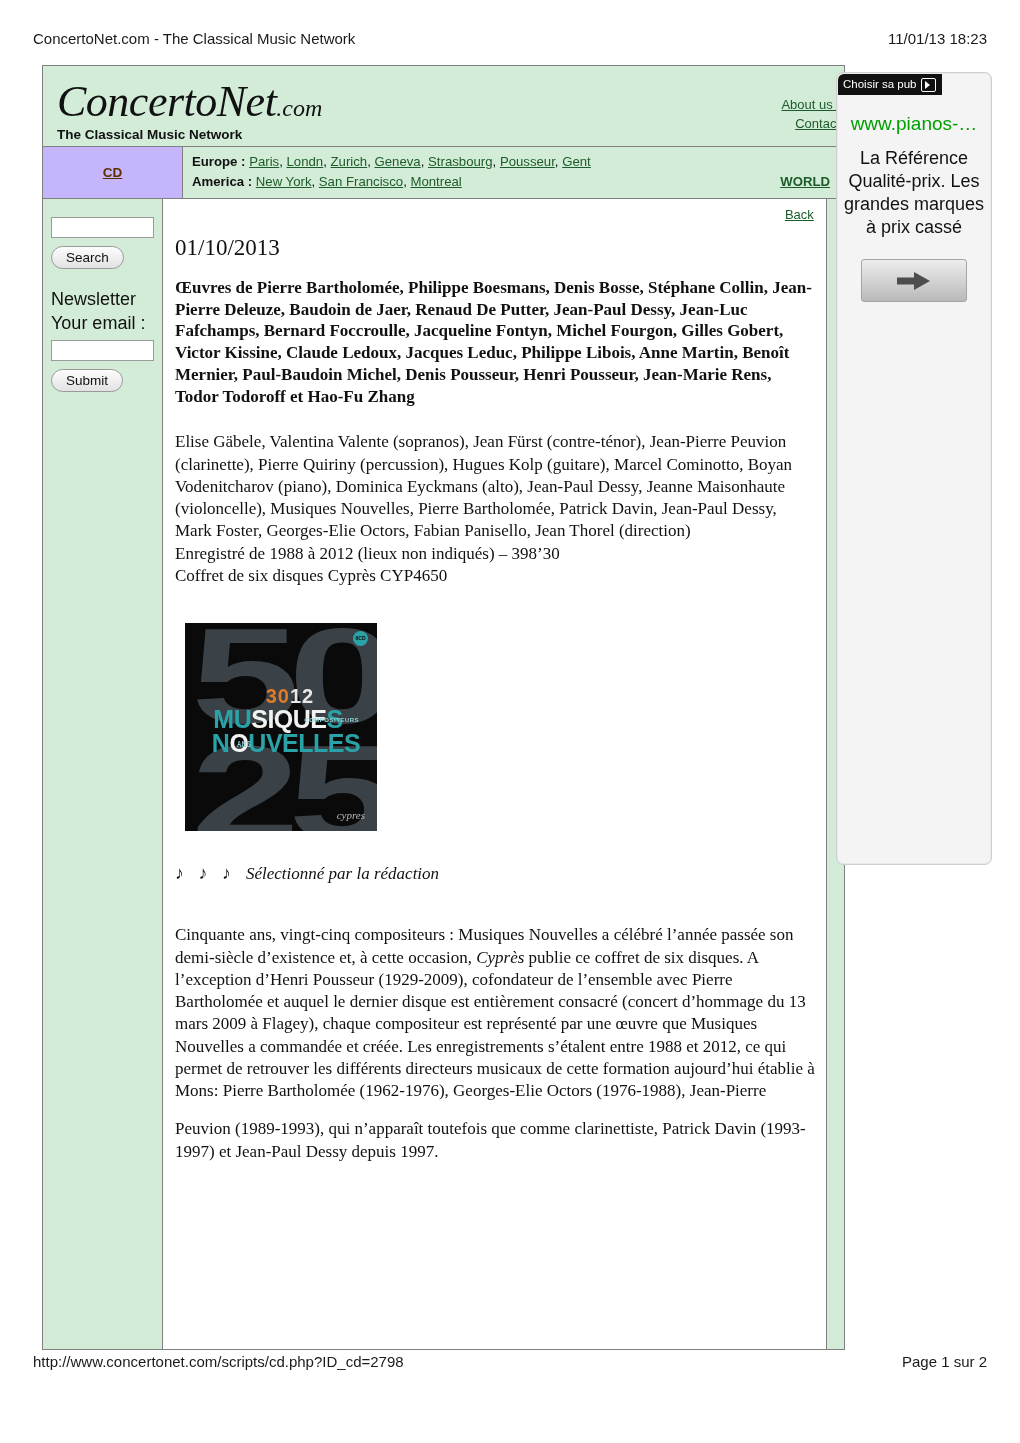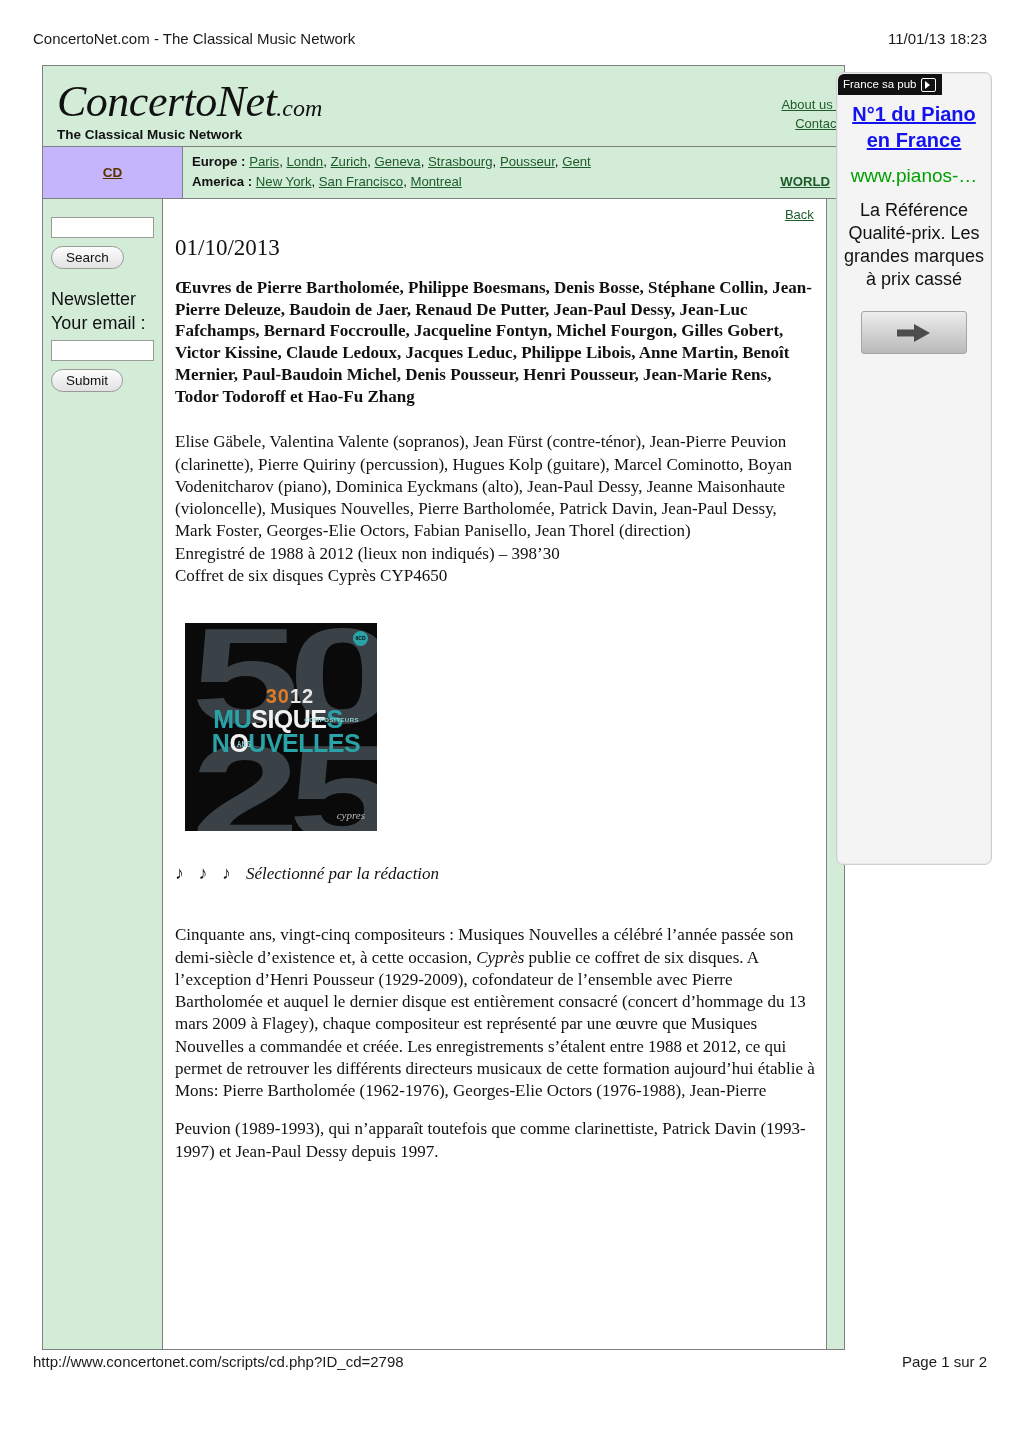--- a/index.html
+++ b/index.html
@@ -500,24 +500,23 @@
         <p>Peuvion (1989-1993), qui n’apparaît toutefois que comme clarinettiste, Patrick Davin (1993-1997) et Jean-Paul Dessy depuis 1997.</p>
       </div>
     </div>
 
     <div class="right-col"></div>
   </div>
 </div>
 
 <div class="ad-box">
   <div class="ad-tab">
-    <span>France sa pub</span>
+    <span>Choisir sa pub</span>
     <span class="play"></span>
   </div>
-  <div class="ad-title">N°1 du Piano en France</div>
   <div class="ad-url">www.pianos-…</div>
   <div class="ad-desc">La Référence Qualité-prix. Les grandes marques à prix cassé</div>
   <div class="ad-btn">
     <svg width="34" height="20" viewBox="0 0 34 20">
       <polygon points="0,6.5 17,6.5 17,1 33,10 17,19 17,13.5 0,13.5" fill="#4d4d4d"></polygon>
     </svg>
   </div>
 </div>
 
 <div class="print-ftr">

